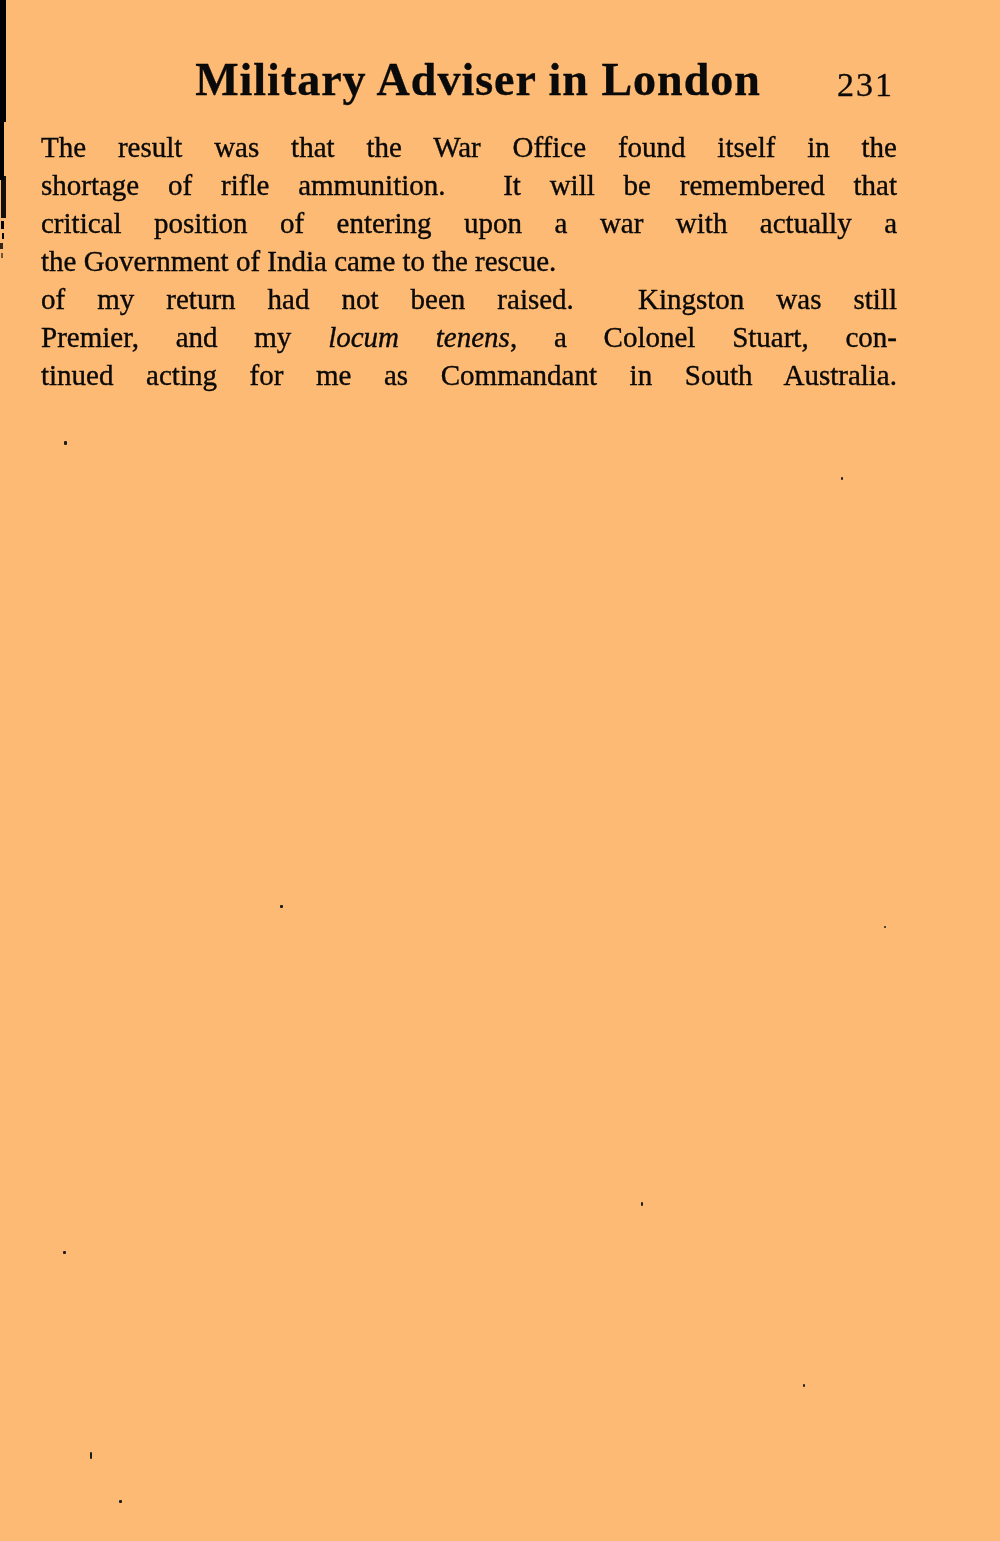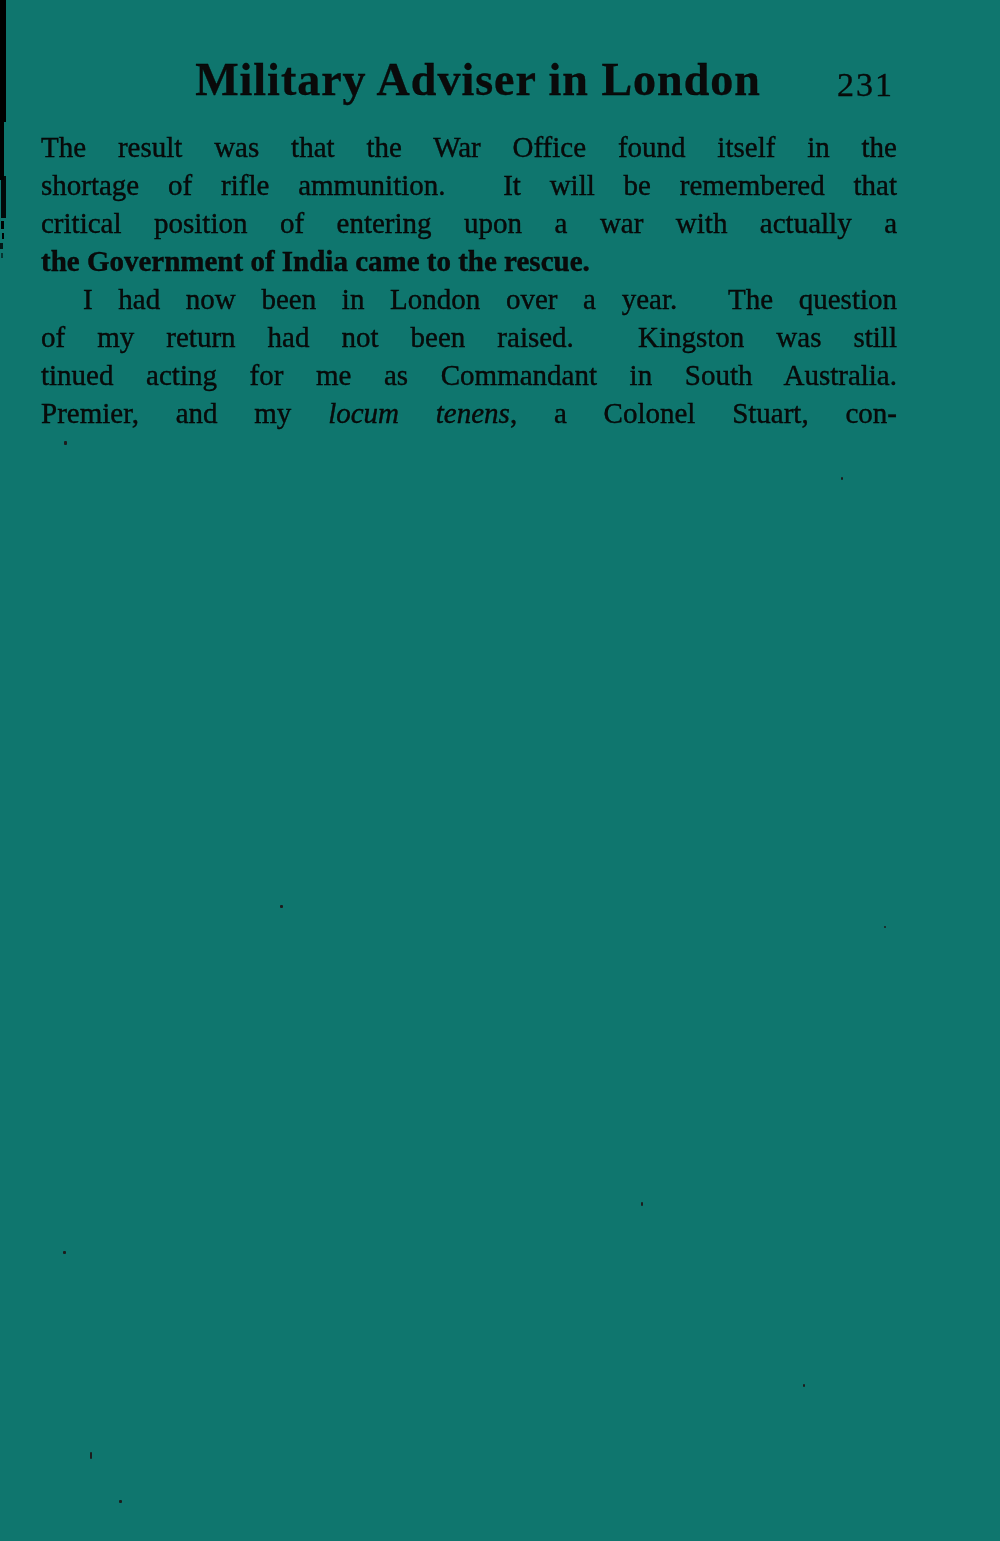--- a/index.html
+++ b/index.html
@@ -4,21 +4,21 @@
 <style>
   html, body {
     margin: 0;
     padding: 0;
     background: #ffffff;
   }
   .page {
     position: relative;
     width: 1000px;
     height: 1541px;
-    background: #0f766e;
+    background: #fdba74;
     overflow: hidden;
     font-family: "Liberation Serif", serif;
     color: #0a0a0a;
   }
 
   
   .binding-mark { position: absolute; left: 0; top: 0; width: 12px; height: 270px; }
   .binding-mark .b { position: absolute; background: #000; }
   .b1 { left: 0; top: 0;   width: 6px; height: 122px; }
   .b2 { left: 0; top: 118px; width: 4px; height: 62px; }
@@ -63,21 +63,21 @@
     top: 128px;
     width: 856px;
   }
   .line {
     font-size: 29px;
     line-height: 38px;
     -webkit-text-stroke: 0.35px #000;
     text-align: justify;
   }
   .line.j  { text-align-last: justify; }
-  .line.last { text-align: center; text-align-last: left; font-weight: bold; }
+  .line.last { text-align: center; text-align-last: left; }
   .line.indent { padding-left: 42px; }
   .italic { font-style: italic; }
 
   
   .speck { position: absolute; background: #1c1c1c; border-radius: 1px; }
 </style>
 </head>
 <body>
 
 <div class="page">
@@ -100,24 +100,23 @@
   <main class="text-block">
 
     <div class="para">
       <div class="line j">The result was that the War Office found itself in the</div>
       <div class="line j">shortage of rifle ammunition.&nbsp; It will be remembered that</div>
       <div class="line j">critical position of entering upon a war with actually a</div>
       <div class="line last">the Government of India came to the rescue.</div>
     </div>
 
     <div class="para">
-      <div class="line j indent">I had now been in London over a year.&nbsp; The question</div>
       <div class="line j">of my return had not been raised.&nbsp; Kingston was still</div>
+      <div class="line j"><span>Premier, and my </span><span class="italic">locum tenens</span><span>, a Colonel Stuart, con-</span></div>
       <div class="line j">tinued acting for me as Commandant in South Australia.</div>
-      <div class="line j"><span>Premier, and my </span><span class="italic">locum tenens</span><span>, a Colonel Stuart, con-</span></div>
     </div>
 
   </main>
 
   <div class="speck" style="left:64px;  top:441px;  width:3px; height:4px;"></div>
   <div class="speck" style="left:841px; top:477px;  width:2px; height:3px;"></div>
   <div class="speck" style="left:280px; top:905px;  width:3px; height:3px;"></div>
   <div class="speck" style="left:884px; top:926px;  width:2px; height:2px;"></div>
   <div class="speck" style="left:641px; top:1202px; width:2px; height:4px;"></div>
   <div class="speck" style="left:63px;  top:1251px; width:3px; height:3px;"></div>

